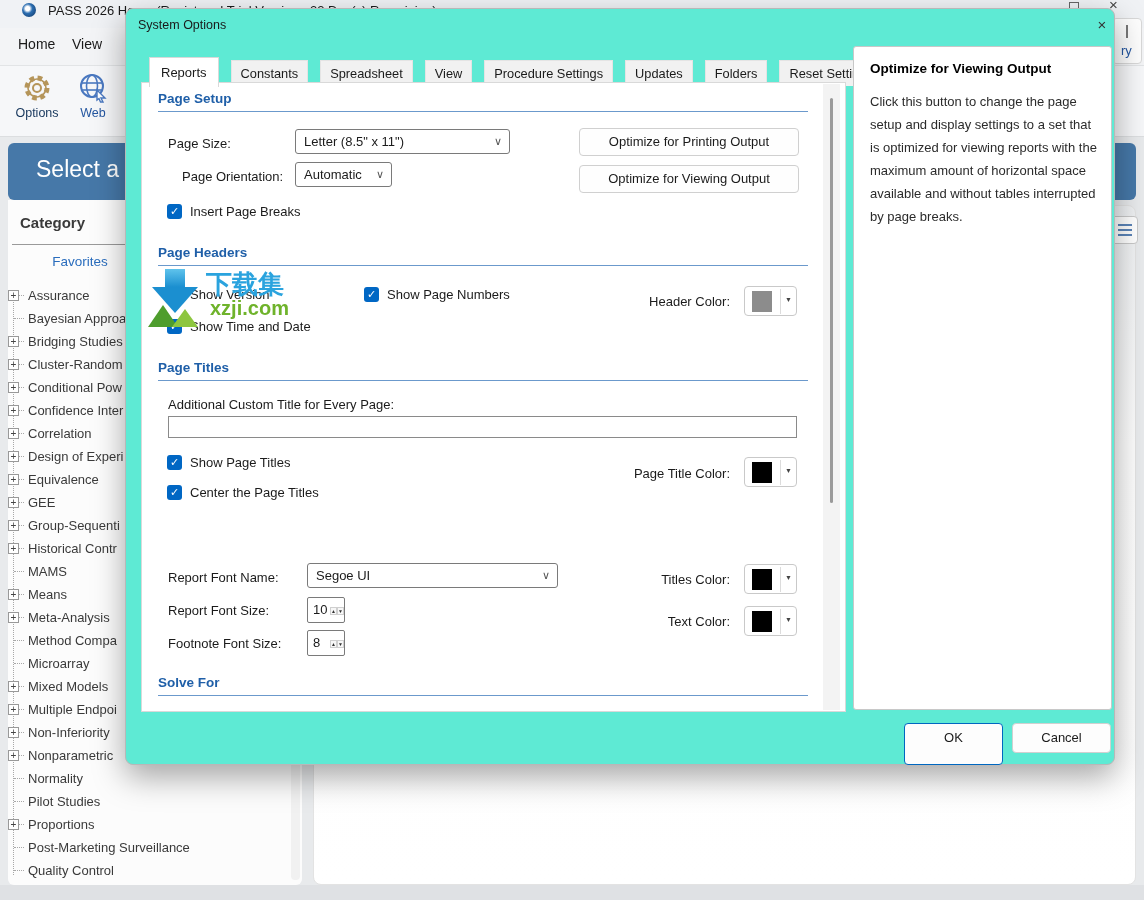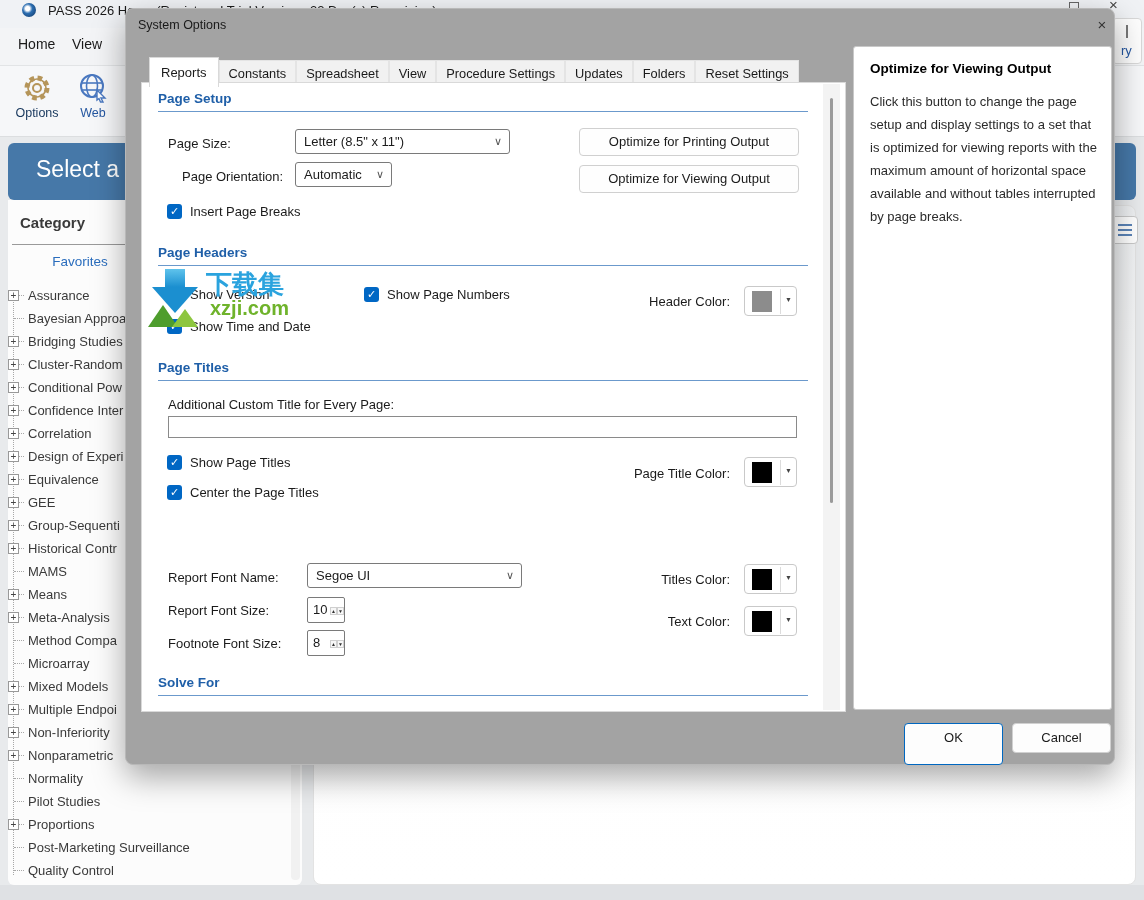--- a/index.html
+++ b/index.html
@@ -41,27 +41,27 @@
   .pbox::before { content:"+"; }
   #right-main { position:absolute; left:313px; top:205px; width:823px; height:680px; border-radius:8px;
                 background:linear-gradient(180deg,#eef0f2 0%, #fdfdfd 35%, #ffffff 100%); border:1px solid #e3e3e3; }
   #listbtn { position:absolute; left:1110px; top:216px; width:28px; height:28px; background:#fff; border:1px solid #c9c9c9; border-radius:4px; }
   #listbtn .lines { position:absolute; left:7px; top:7px; width:14px; height:13px;
                     background:repeating-linear-gradient(180deg,#5b84b8 0 2px, transparent 2px 5px); }
   #bottomstrip { position:absolute; left:0; top:885px; width:1144px; height:15px; background:#dfe1e4; }
 
   
   #dialog { position:absolute; left:125px; top:8px; width:990px; height:757px; z-index:10;
-            background:#a3a3a3; border:1px solid #b8b8b8; border-radius:8px;
+            background:#5eead4; border:1px solid #b8b8b8; border-radius:8px;
             box-shadow:0 12px 32px rgba(0,0,0,0.35); }
   #dlg-title { position:absolute; left:12px; top:9px; font-size:12.5px; color:#1a1a1a; }
   #dlg-close { position:absolute; left:964px; top:5px; width:24px; height:22px; text-align:center; font-size:15px; color:#333; line-height:22px; }
   #dlg-tabs { position:absolute; left:23px; top:48px; display:flex; align-items:flex-end; }
   .dtab { font-size:12.8px; color:#1a1a1a; background:#f1f1f1; border:1px solid #e4e4e4; border-bottom:none;
-          padding:5px 9px; margin-right:0; }
+          padding:5px 9px; margin-right:12px; }
   .dtab.active { background:#ffffff; border:1px solid #d9d9d9; border-bottom:none; padding:7px 11px; position:relative; z-index:3; margin-bottom:-1px; font-size:13px; }
   #content { position:absolute; left:15px; top:73px; width:705px; height:630px; background:#ffffff; border:1px solid #d9d9d9; }
   #scrolltrack { position:absolute; left:681px; top:1px; width:17px; height:626px; background:#f3f3f3; }
   #scrollthumb { position:absolute; left:7px; top:14px; width:3px; height:405px; background:#9a9a9a; border-radius:2px; }
 
   .sect { position:absolute; left:16px; width:650px; border-bottom:1px solid #6b99cc; padding-bottom:5px;
           font-size:13.5px; font-weight:bold; color:#1f5fa8; }
   .flabel { position:absolute; font-size:13px; color:#1b1b1b; white-space:nowrap; }
   .rlabelr { position:absolute; font-size:13px; color:#1b1b1b; text-align:right; }
 
@@ -381,21 +381,21 @@
       <span class="lbl">Center the Page Titles</span>
     </div>
     <div class="rlabelr" style="left:430px; top:383px; width:158px">Page Title Color:</div>
     <div class="colorbtn" style="left:602px; top:374px">
       <span class="chip black"></span>
       <span class="div"></span>
       <span class="arr">▼</span>
     </div>
 
     <div class="flabel" style="left:26px; top:487px">Report Font Name:</div>
-    <div class="select" style="left:165px; top:480px; width:215px">
+    <div class="select" style="left:165px; top:480px; width:251px">
       <span>Segoe UI</span>
       <span class="chev">∨</span>
     </div>
     <div class="rlabelr" style="left:440px; top:489px; width:148px">Titles Color:</div>
     <div class="colorbtn" style="left:602px; top:481px">
       <span class="chip black"></span>
       <span class="div"></span>
       <span class="arr">▼</span>
     </div>
     <div class="flabel" style="left:26px; top:520px">Report Font Size:</div>

